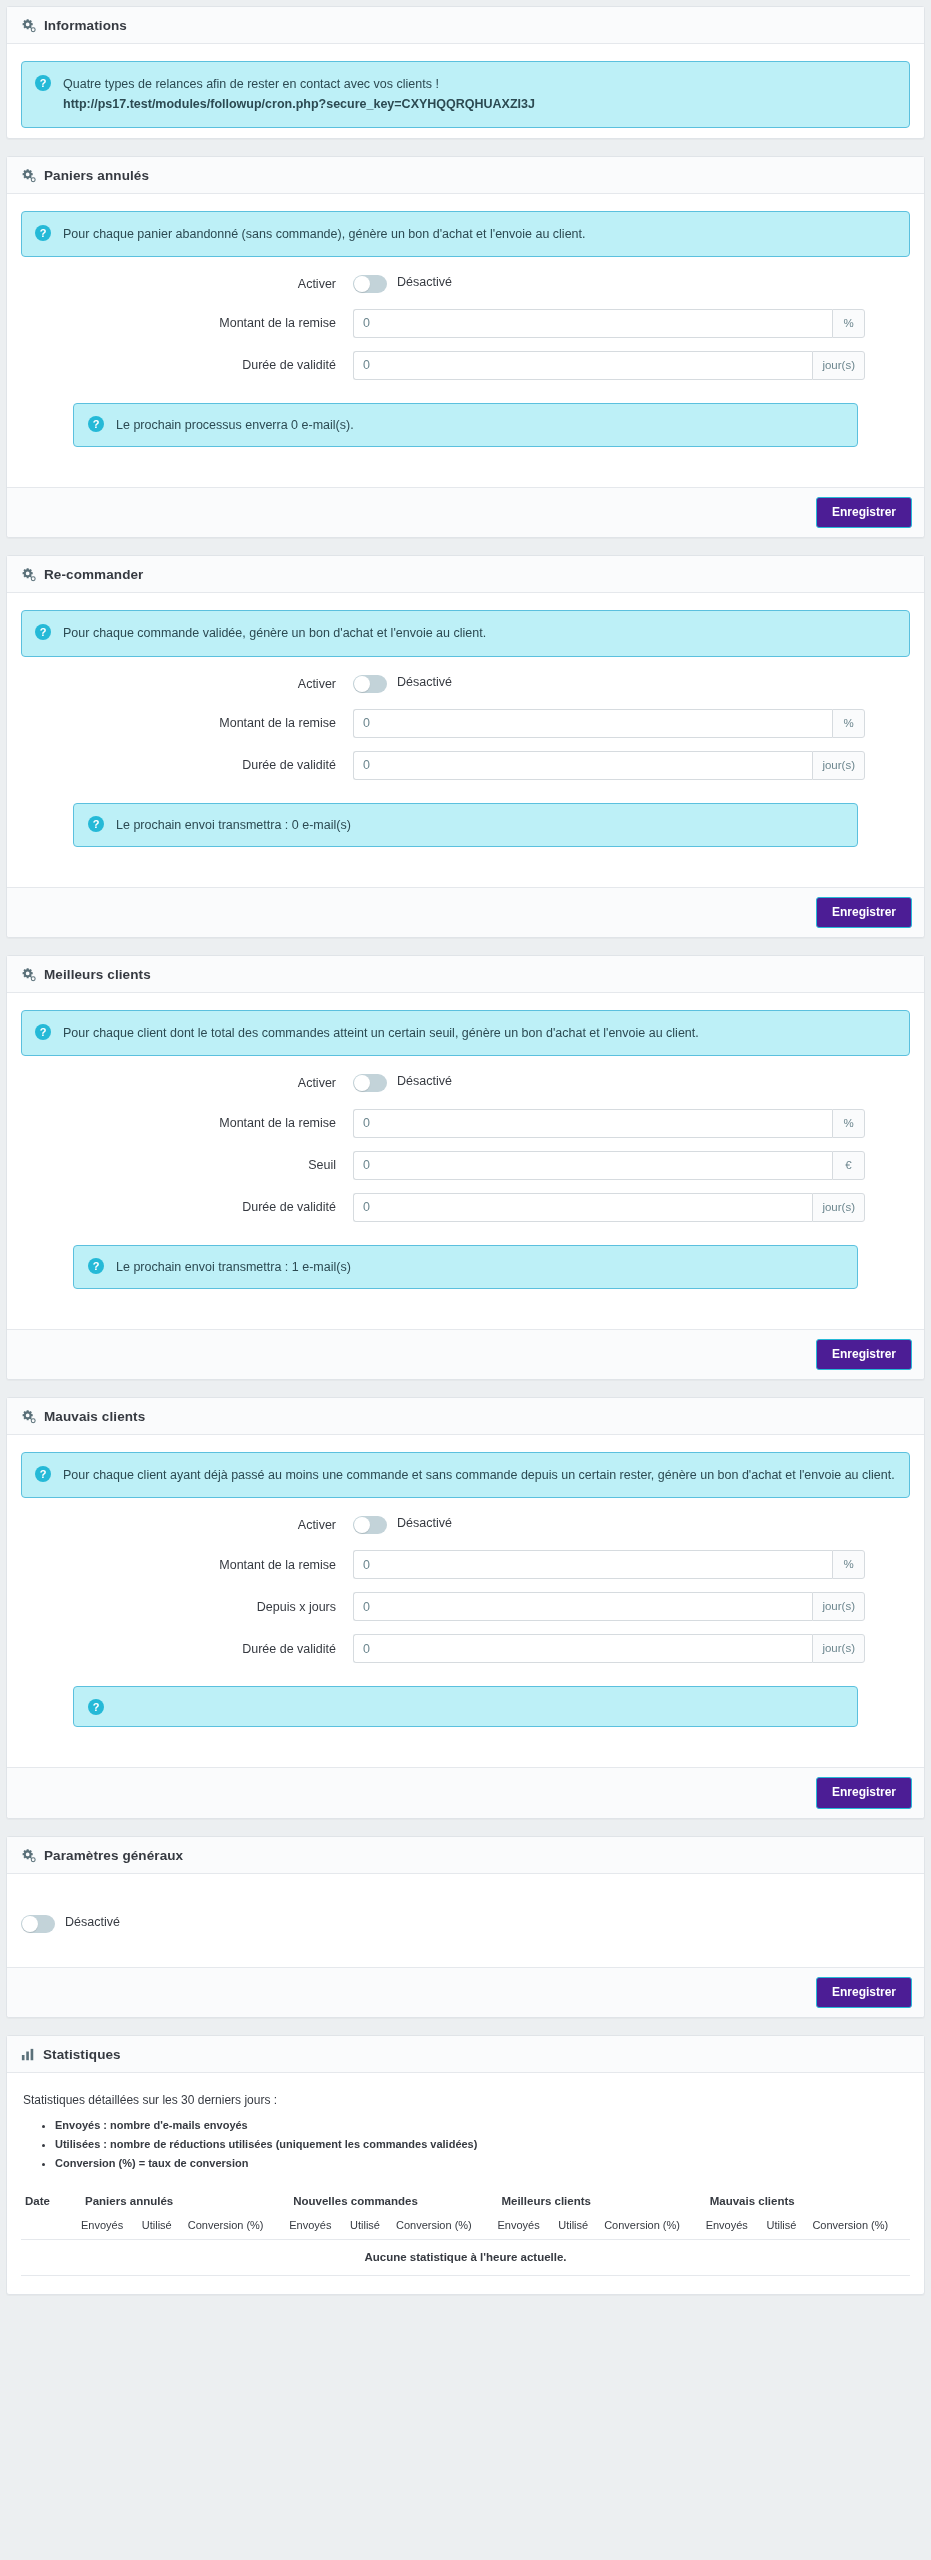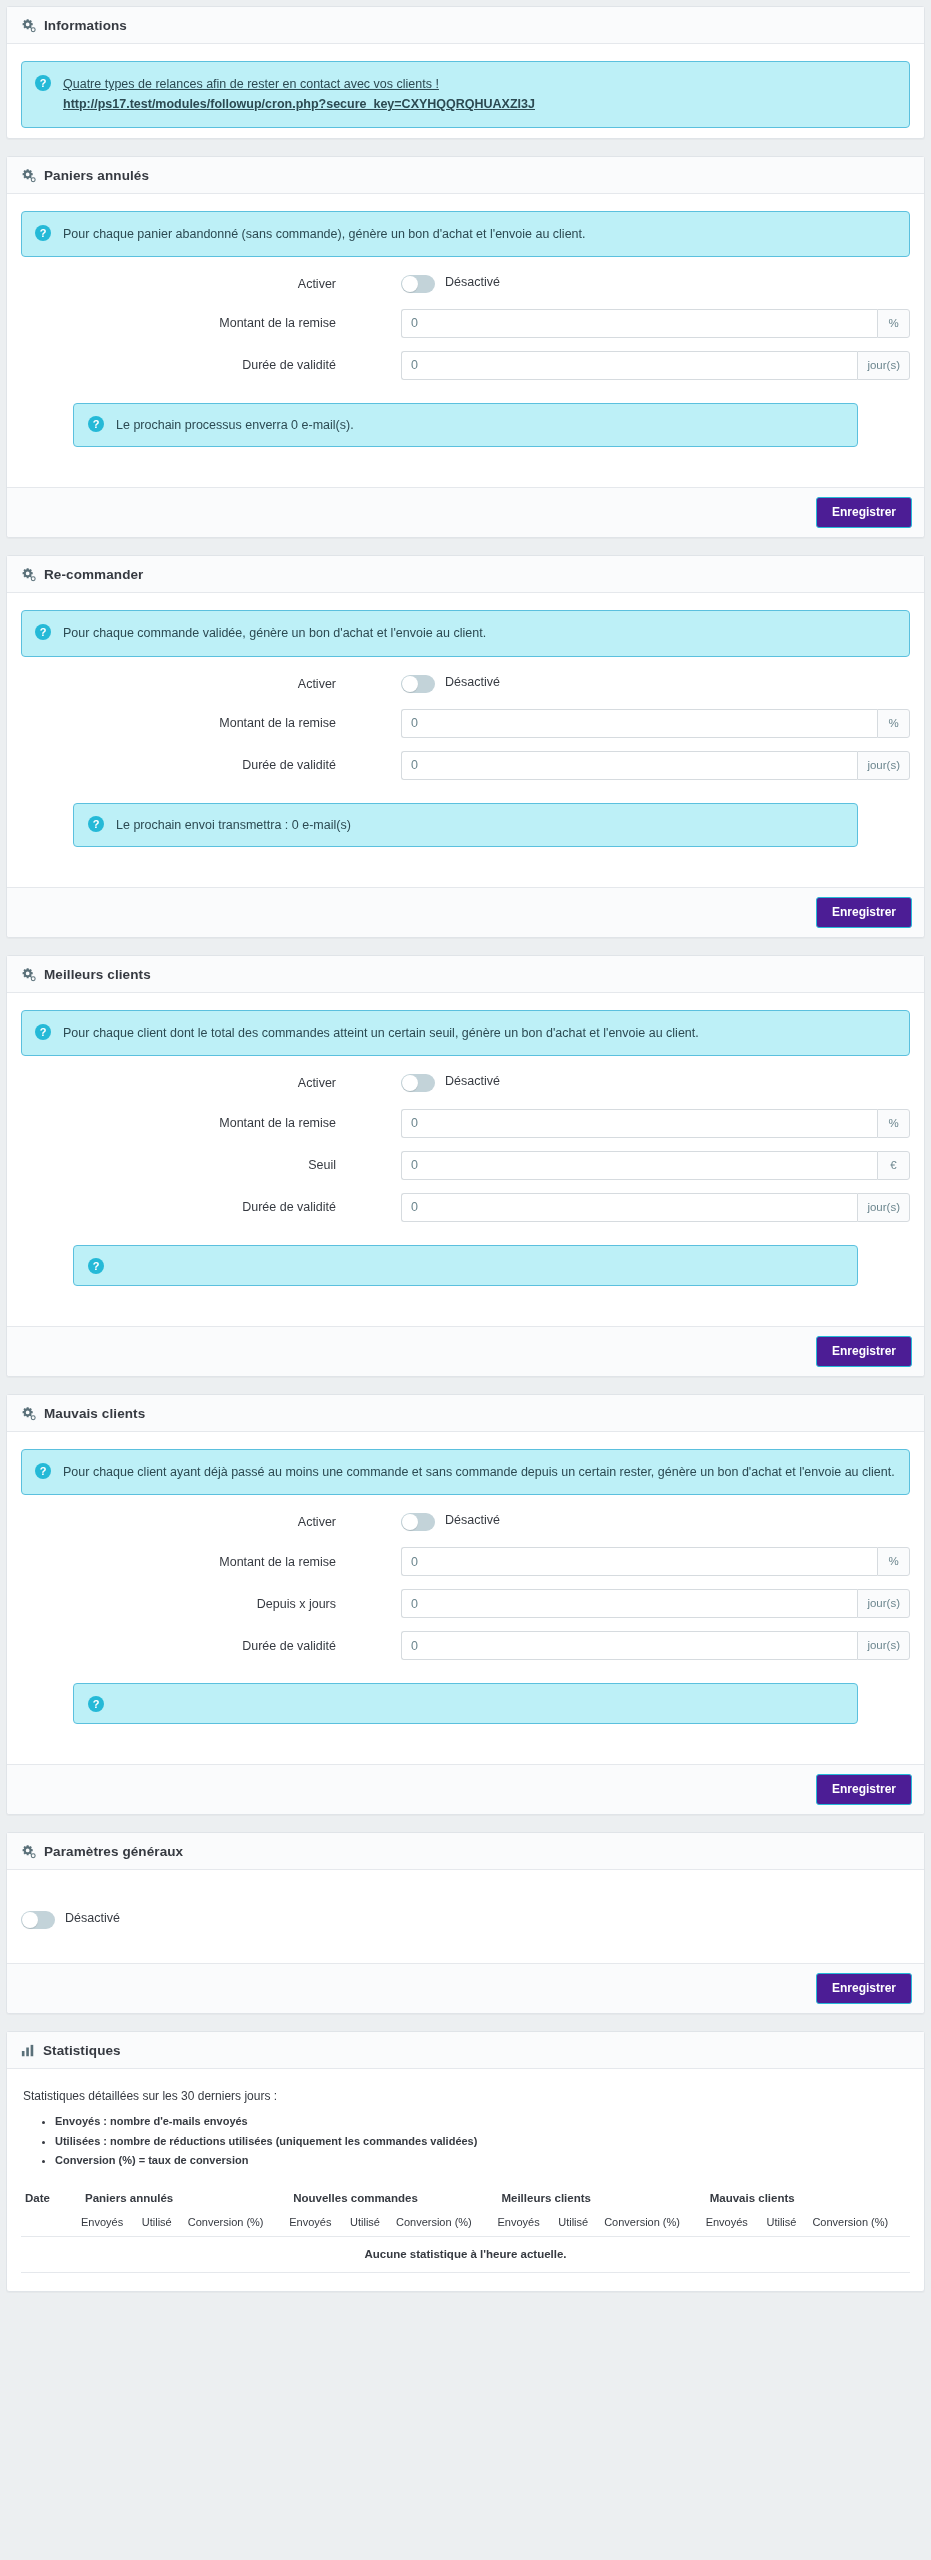--- a/index.html
+++ b/index.html
@@ -78,30 +78,29 @@
     background: #25b9d7;
     color: #ffffff;
     font-size: 11px;
     font-weight: bold;
     line-height: 16px;
     text-align: center;
     margin-top: 1px;
     font-family: "Liberation Sans", sans-serif;
   }
   .alert-text { flex: 1 1 auto; }
-  .alert-text .line { display: block; text-decoration: underline; }
+  .alert-text .line { display: block; }
   .alert-text .url { font-weight: bold; word-break: break-all; }
 
   
   .form-wrap { padding: 18px 0 8px 0; }
   .form-group {
     display: flex;
     align-items: center;
     margin-bottom: 13px;
-    gap: 48px;
   }
   .form-group.toggle-row { margin-bottom: 16px; }
   .ctrl-label {
     width: 332px;
     flex: 0 0 332px;
     text-align: right;
     padding-right: 17px;
     font-size: 12.5px;
     font-weight: normal;
     color: #363a41;
@@ -433,20 +432,21 @@
           <span class="input-group">
             <input class="form-control" type="text" value="0" style="">
             <span class="input-addon">jour(s)</span>
           </span>
         </div>
       </div>
     </div>
 
     <div class="alert-info inner">
       <span class="qmark">?</span>
+      <span class="alert-text">Le prochain envoi transmettra : 1 e-mail(s)</span>
     </div>
     <div style="height:30px"></div>
   </div>
   <div class="panel-footer">
     <button class="btn-save">Enregistrer</button>
   </div>
 </div>
 
 <div class="panel">
   <div class="panel-heading">

